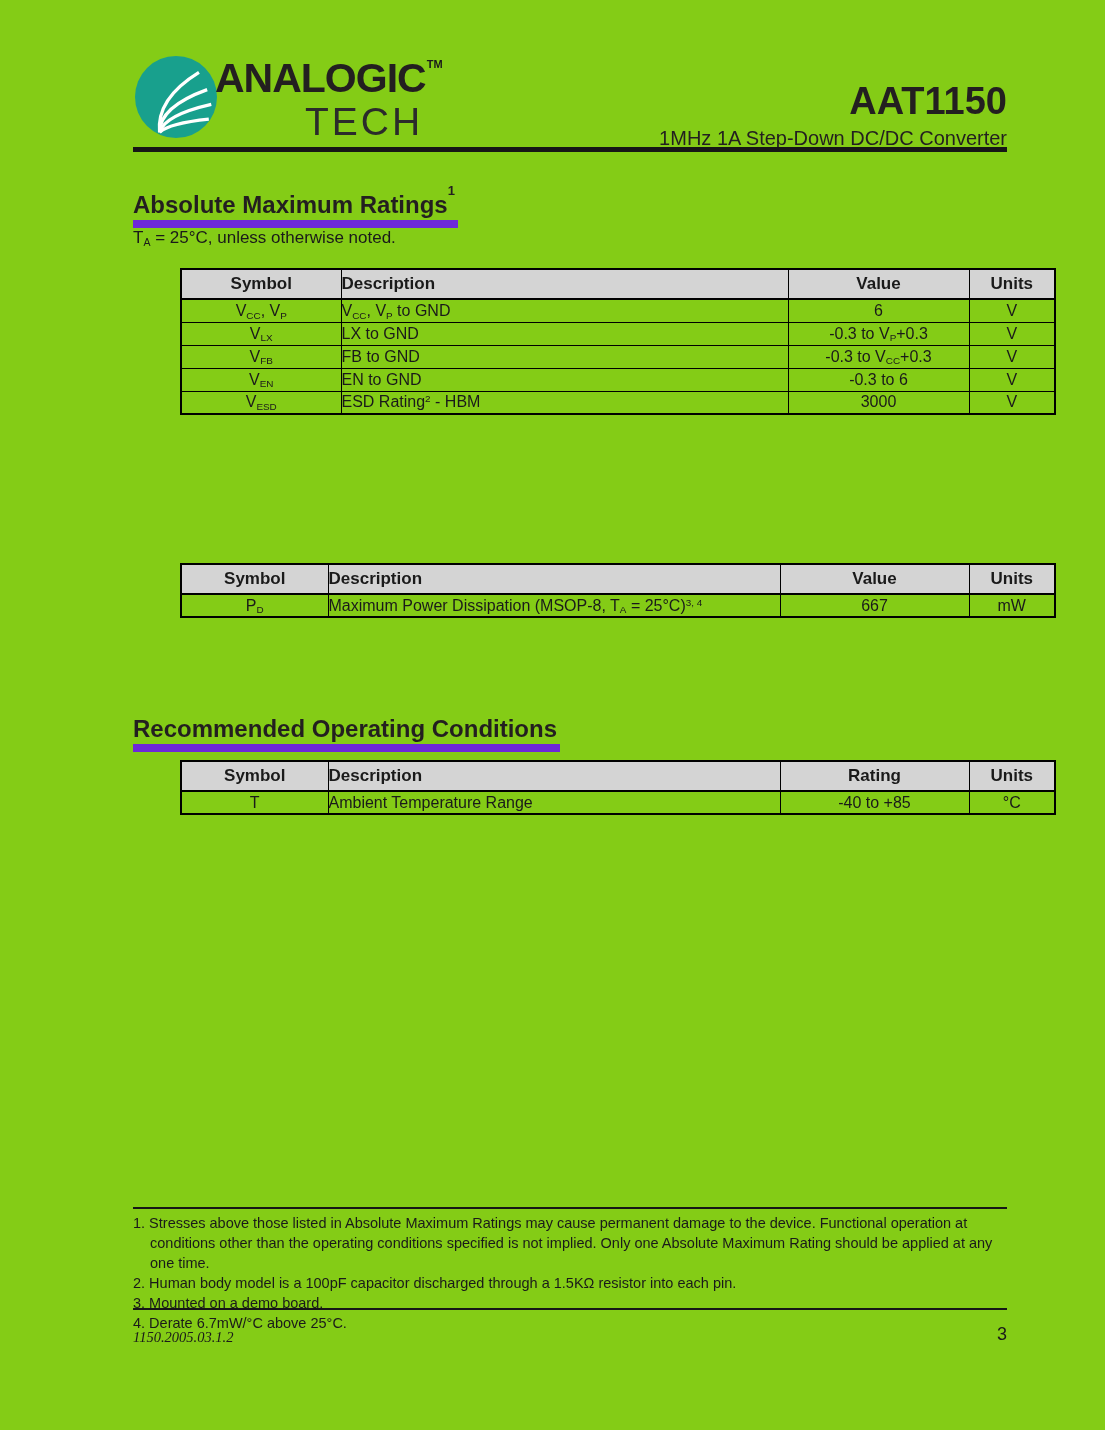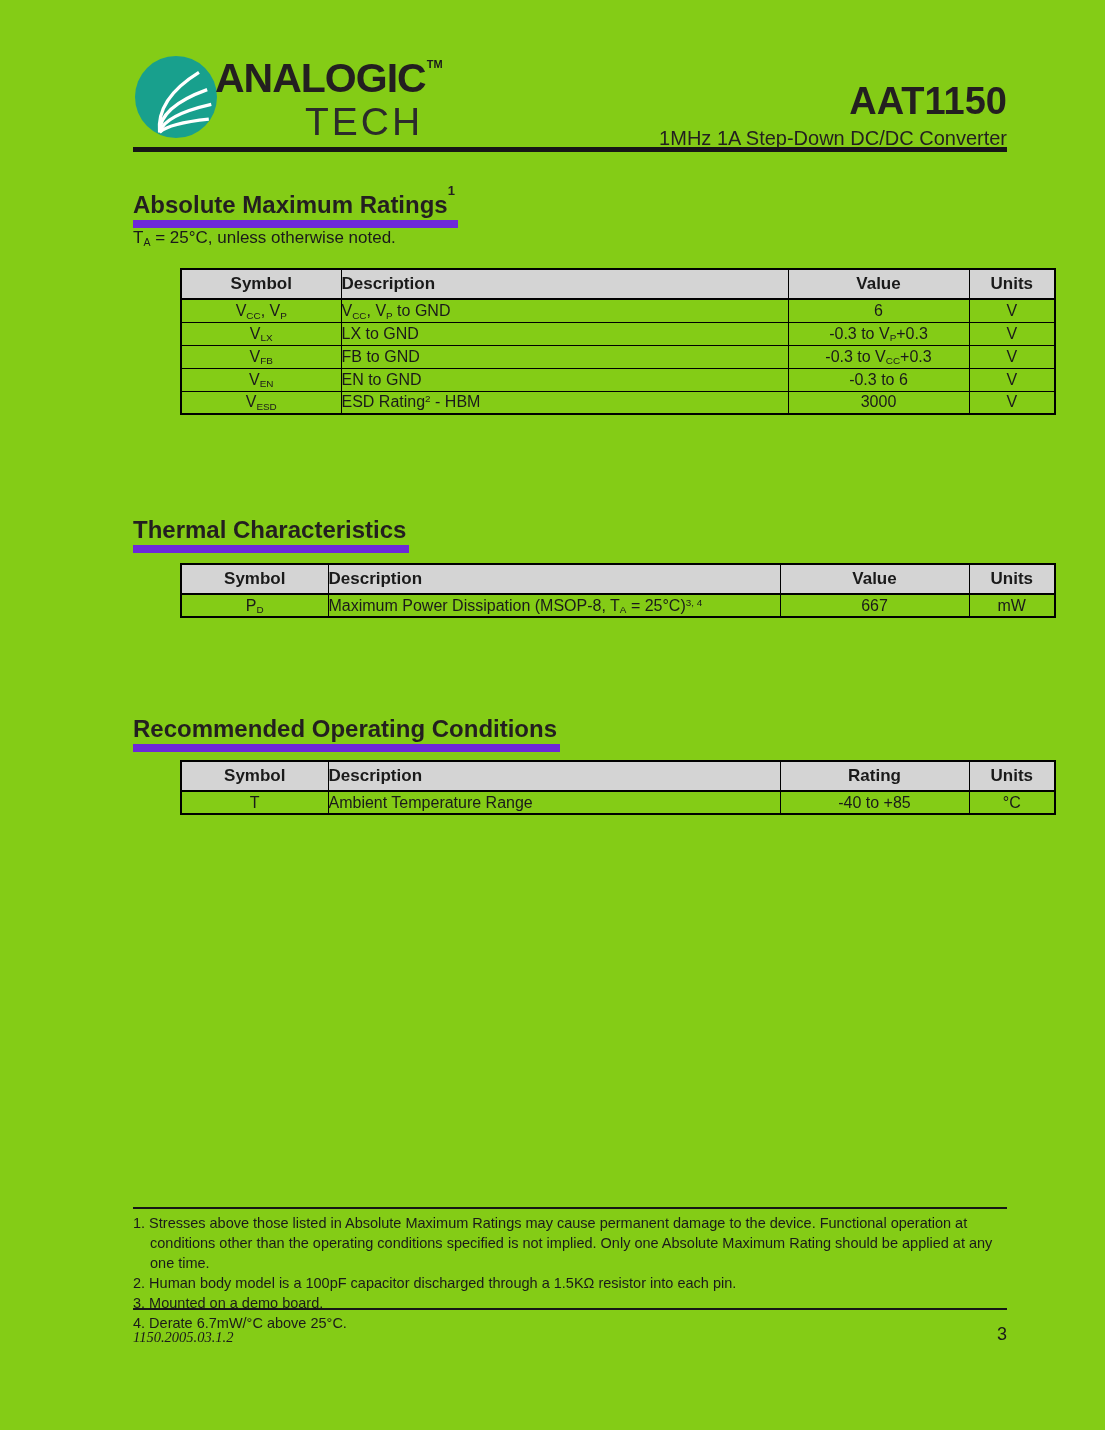--- a/index.html
+++ b/index.html
@@ -131,21 +131,20 @@
         </tr>
         <tr>
           <td class="c0">V<sub>ESD</sub></td>
           <td class="c1">ESD Rating<sup class="seg">2</sup> - HBM</td>
           <td class="c2">3000</td>
           <td class="c3">V</td>
         </tr>
       </tbody>
   </table>
 
-  <h2 class="section-heading" id="sec1-heading"><span>Thermal Characteristics</span></h2>
   <table class="spec" id="table1">
     <thead>
         <tr>
           <th class="c0">Symbol</th>
           <th class="c1">Description</th>
           <th class="c2">Value</th>
           <th class="c3">Units</th>
         </tr>
       </thead>
     <tbody>

